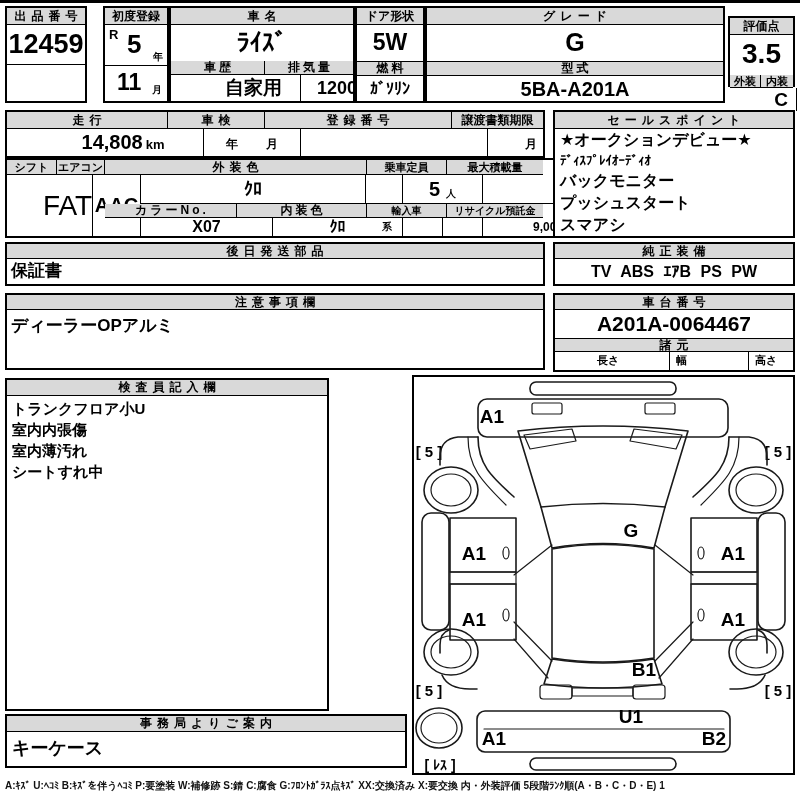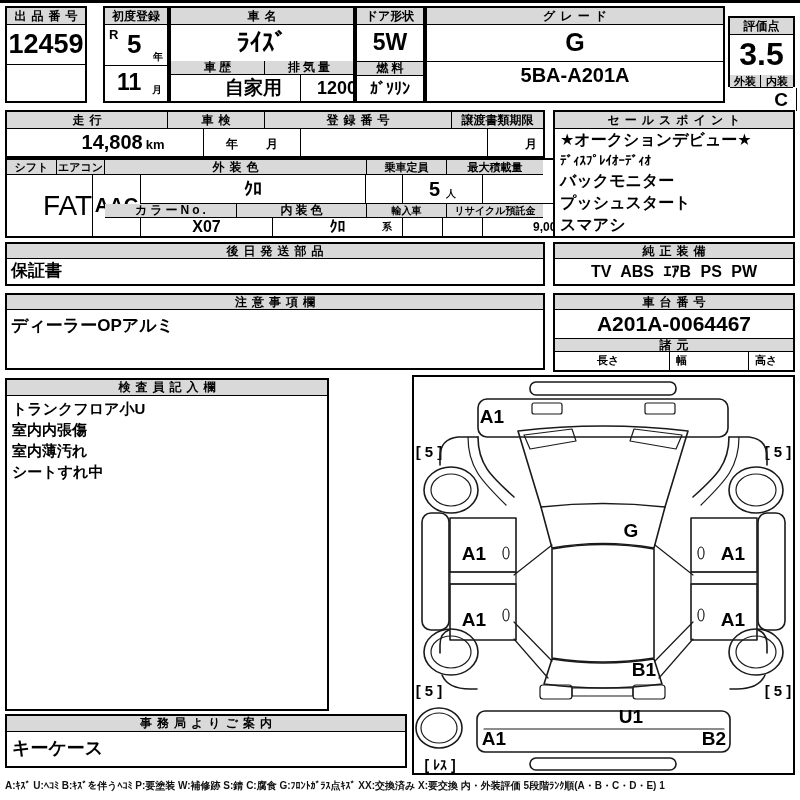--- a/index.html
+++ b/index.html
@@ -61,26 +61,27 @@
   <div class="box" style="left:355px;top:6px;width:70px;height:97px">
     <div class="hdr" style="height:17px">ドア形状</div>
     <div class="val bb" style="height:36px;font-size:23px;line-height:34px">5W</div>
     <div class="hdr sp2" style="height:14px">燃料</div>
     <div class="val" style="height:26px;font-size:16px;line-height:26px">ｶﾞｿﾘﾝ</div>
   </div>
 
   <div class="box" style="left:425px;top:6px;width:300px;height:97px">
     <div class="hdr sp" style="height:17px">グレード</div>
     <div class="val bb" style="height:36px;font-size:25px;line-height:34px">G</div>
+    <div class="hdr sp2" style="height:14px">型式</div>
     <div class="val" style="height:26px;font-size:20px;line-height:26px">5BA-A201A</div>
   </div>
 
   <div class="box" style="left:728px;top:16px;width:67px;height:71px">
     <div class="hdr" style="height:17px">評価点</div>
-    <div class="val bb" style="height:40px;font-size:32px;line-height:38px">3.5</div>
+    <div class="val bb" style="height:40px;font-size:28px;line-height:38px">3.5</div>
     <div class="hdr br" style="position:absolute;left:0;top:57px;width:31px;height:13px;font-size:11px">外装</div>
     <div class="hdr" style="position:absolute;left:31px;top:57px;width:32px;height:13px;font-size:11px">内装</div>
     <div class="cell br" style="left:0;top:70px;width:31px;height:23px;font-size:19px;font-weight:bold">C</div>
     <div class="cell" style="left:31px;top:70px;width:32px;height:23px;font-size:19px;font-weight:bold">C</div>
   </div>
 
   <div class="box" style="left:5px;top:110px;width:540px;height:48px">
     <div class="hdr sp br" style="position:absolute;left:0;top:0;width:161px;height:17px">走行</div>
     <div class="hdr sp br" style="position:absolute;left:161px;top:0;width:97px;height:17px">車検</div>
     <div class="hdr sp br" style="position:absolute;left:258px;top:0;width:187px;height:17px">登録番号</div>

